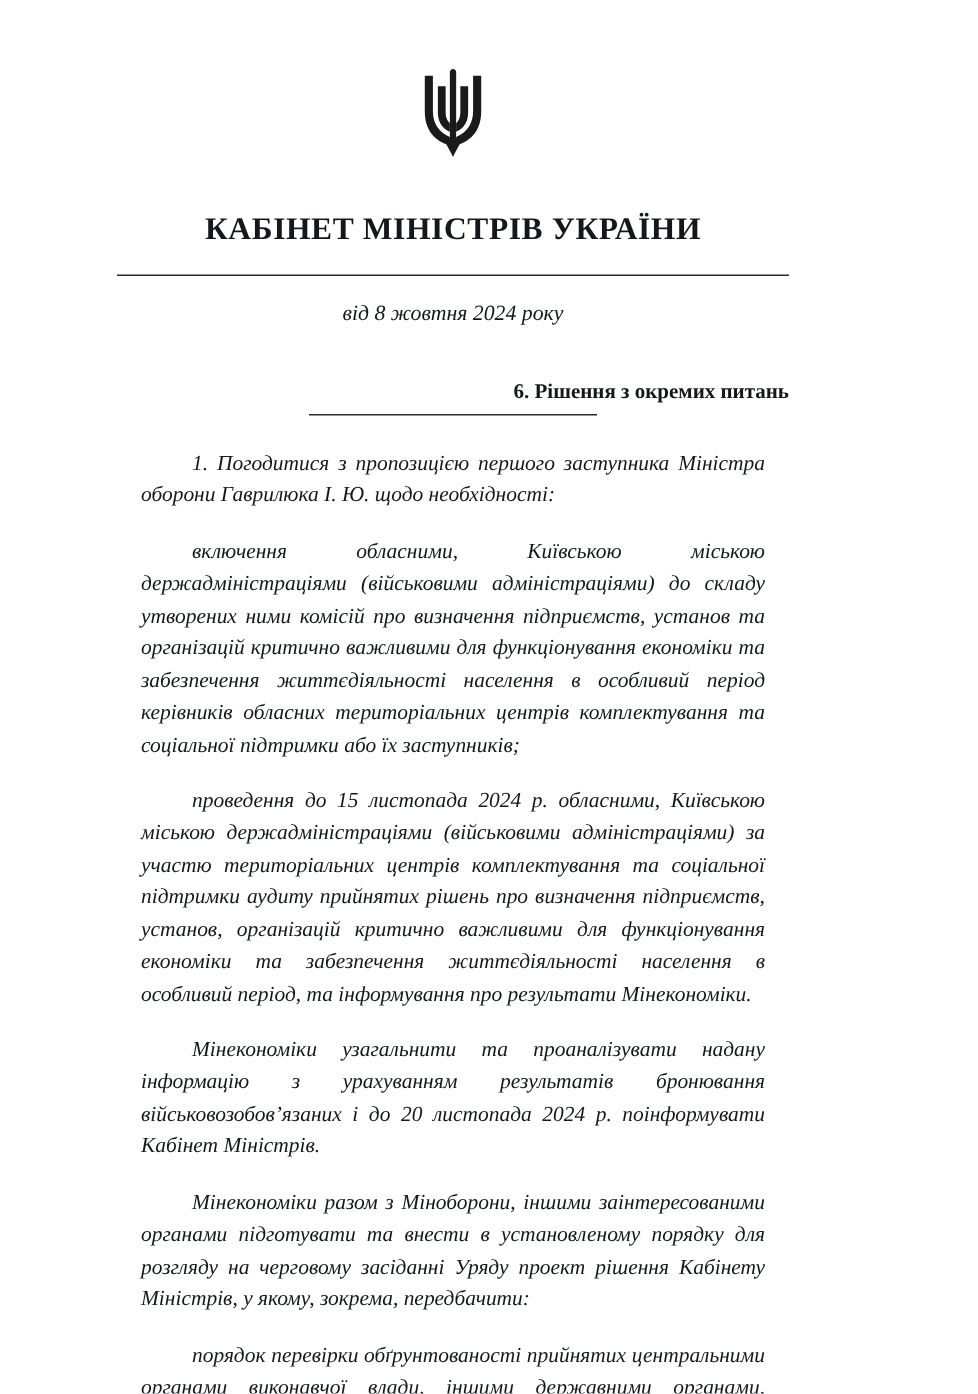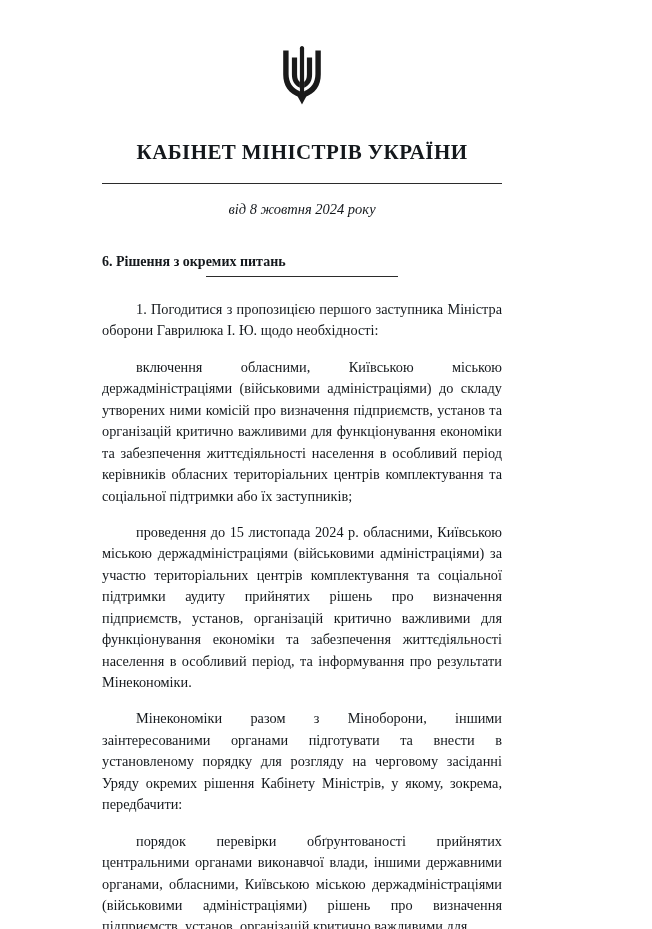--- a/index.html
+++ b/index.html
@@ -12,21 +12,21 @@
     height: 929px;
     font-family: "Liberation Serif", serif;
     color: #14181c;
     overflow: hidden;
   }
   .page {
     position: relative;
     width: 604px;
     height: 929px;
     box-sizing: border-box;
-    padding: 0 102px;
+    padding: 0 78px;
   }
   .emblem-wrap {
     display: flex;
     justify-content: center;
     align-items: flex-start;
     padding-top: 44px;
     height: 72px;
   }
   .emblem {
     width: 44px;
@@ -62,42 +62,43 @@
     font-size: 14.5px;
     margin-top: 17px;
   }
   .date-line {
     text-align: center;
     font-size: 14.5px;
     margin-top: 17px;
     font-style: italic;
   }
   .section-heading {
-    text-align: left;
+    text-align: right;
     font-size: 14px;
     font-weight: bold;
     margin-top: 36px;
   }
   .short-rule-wrap {
     display: flex;
     justify-content: center;
     margin-top: 6px;
   }
   .short-rule {
     width: 192px;
     border: 0;
     border-top: 1px solid #2b2b2b;
     margin: 0;
   }
   .body-text {
     font-size: 14.3px;
     line-height: 1.5;
     text-align: justify;
     text-justify: inter-word;
-    margin: 0;
+    margin: 16px;
+    font-style: italic;
   }
   .para {
     margin-top: 15px;
     text-indent: 34px;
   }
   .para.first {
     margin-top: 22px;
   }
 </style>
 </head>
@@ -130,16 +131,17 @@
 
   <div class="section-heading">6. Рішення з окремих питань</div>
 
   <div class="short-rule-wrap">
     <hr class="short-rule">
   </div>
 
   <p class="body-text para first">1. Погодитися з пропозицією першого заступника Міністра оборони Гаврилюка І. Ю. щодо необхідності:</p>
   <p class="body-text para">включення обласними, Київською міською держадміністраціями (військовими адміністраціями) до складу утворених ними комісій про визначення підприємств, установ та організацій критично важливими для функціонування економіки та забезпечення життєдіяльності населення в особливий період керівників обласних територіальних центрів комплектування та соціальної підтримки або їх заступників;</p>
   <p class="body-text para">проведення до 15 листопада 2024 р. обласними, Київською міською держадміністраціями (військовими адміністраціями) за участю територіальних центрів комплектування та соціальної підтримки аудиту прийнятих рішень про визначення підприємств, установ, організацій критично важливими для функціонування економіки та забезпечення життєдіяльності населення в особливий період, та інформування про результати Мінекономіки.</p>
-  <p class="body-text para">Мінекономіки разом з Міноборони, іншими заінтересованими органами підготувати та внести в установленому порядку для розгляду на черговому засіданні Уряду окремих рішення Кабінету Міністрів, у якому, зокрема, передбачити:</p>
+  <p class="body-text para">Мінекономіки узагальнити та проаналізувати надану інформацію з урахуванням результатів бронювання військовозобов’язаних і до 20 листопада 2024 р. поінформувати Кабінет Міністрів.</p>
+  <p class="body-text para">Мінекономіки разом з Міноборони, іншими заінтересованими органами підготувати та внести в установленому порядку для розгляду на черговому засіданні Уряду проект рішення Кабінету Міністрів, у якому, зокрема, передбачити:</p>
   <p class="body-text para">порядок перевірки обґрунтованості прийнятих центральними органами виконавчої влади, іншими державними органами, обласними, Київською міською держадміністраціями (військовими адміністраціями) рішень про визначення підприємств, установ, організацій критично важливими для</p>
 
 </div>
 
 </body></html>

